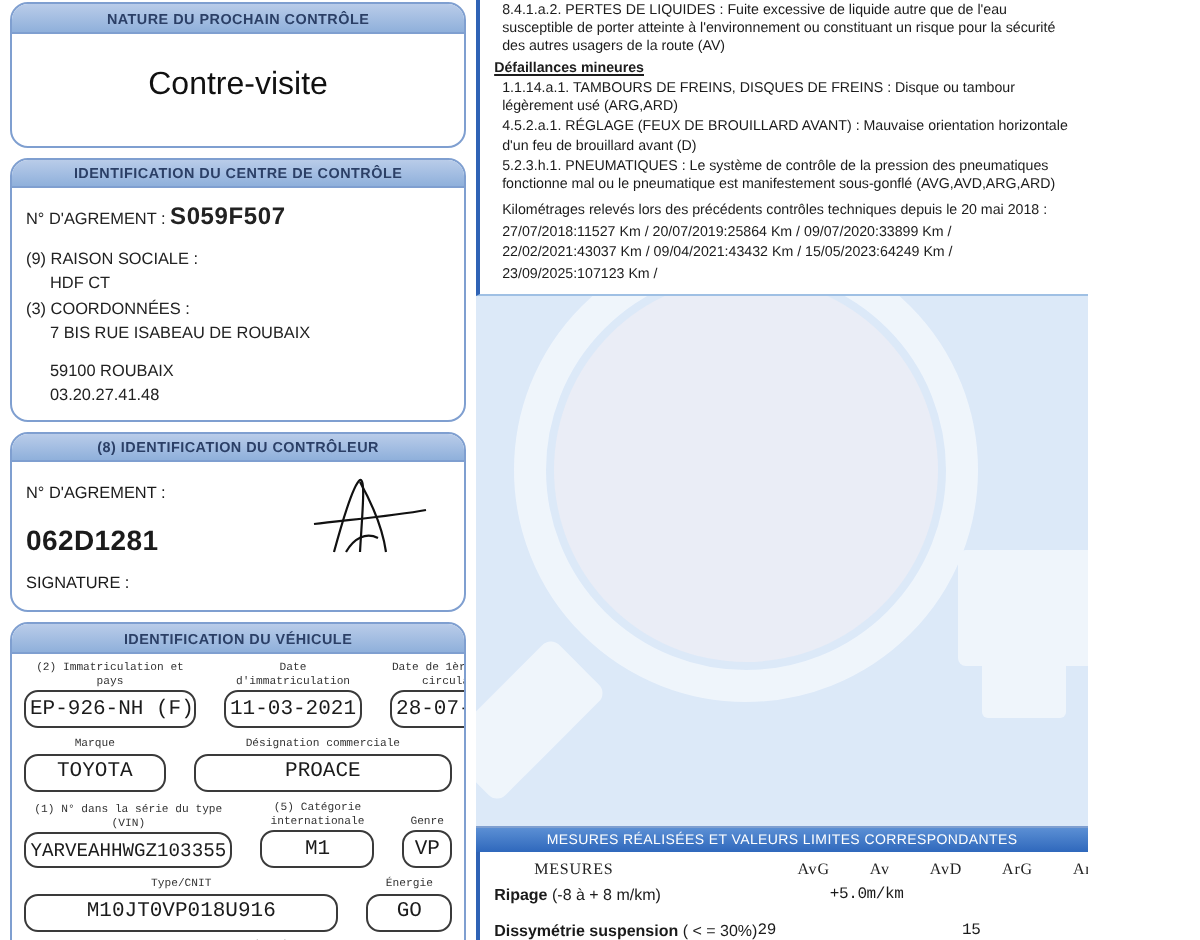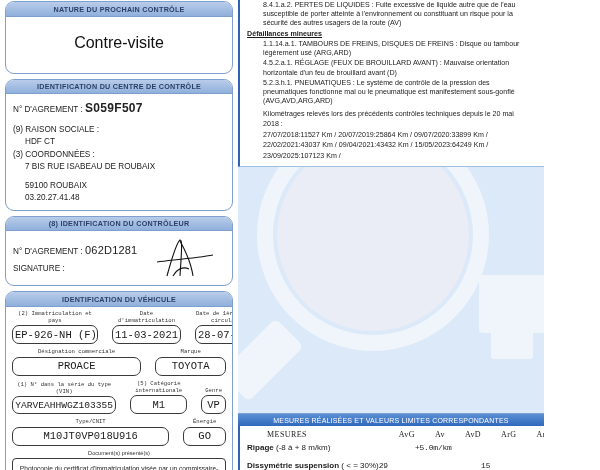--- a/index.html
+++ b/index.html
@@ -46,21 +46,21 @@
   }
 
   .kv{font-size:8.2px;line-height:1.5;color:#222;}
   .kv .big{font-size:12px;font-weight:700;letter-spacing:.3px;margin-top:30px;}
   .kv .ind{padding-left:12px;display:block;}
   .spacer6{height:7px;}
 
   
   .ctrl-row{display:flex;align-items:flex-start;}
   .ctrl-left{flex:1;font-size:8.2px;line-height:2.0;padding-top:3px;}
-  .ctrl-left .num{font-size:11px;font-weight:400;letter-spacing:.2px;}
+  .ctrl-left .num{font-size:14px;font-weight:700;letter-spacing:.2px;}
   .sig{width:72px;height:44px;position:relative;margin-right:6px;}
   .sig svg{position:absolute;inset:0;}
 
   
   .vlabel{font-size:5.6px;text-align:center;color:#333;line-height:1.25;margin-bottom:1.5px;}
   .vbox{
     border:1.1px solid #3a3a3a;border-radius:7px;
     text-align:center;font-size:10.5px;padding:2.5px 2px;
     background:#fff;white-space:nowrap;overflow:hidden;
   }
@@ -83,21 +83,21 @@
     position:relative;
     background:#fff;
     border-left:2px solid #2f63b5;
     border-bottom:1px solid #9fc0e4;
     padding:1px 6px 4px 7px;
     font-size:7.1px;
     line-height:1.3;
     color:#1b1b1b;
     z-index:2;
   }
-  .rtop p{margin:0 16px 1px;}
+  .rtop p{margin:0 4px 1px;}
   .rtop .hdg{font-weight:700;text-decoration:underline;margin:1px 0;}
   .kmhist{margin-top:4px;font-size:7.1px;line-height:1.35;}
 
   .mes-hd{
     position:absolute;left:0;right:0;top:413px;
     background:linear-gradient(#5b8fd4,#2f68bc);
     color:#fff;font-size:7px;text-align:center;letter-spacing:.2px;
     padding:2.5px 0 2px;text-transform:uppercase;z-index:3;
     border-top:1px solid #7f9fd0;
   }
@@ -183,27 +183,27 @@
             <div class="vlabel">Date d'immatriculation</div>
             <div class="vbox">11-03-2021</div>
           </div>
           <div class="vcell" style="width:76px;">
             <div class="vlabel">Date de 1ère mise en circulation</div>
             <div class="vbox">28-07-2017</div>
           </div>
         </div>
 
         <div class="vrow">
+          <div class="vcell" style="width:86px;">
+            <div class="vlabel">Marque</div>
+            <div class="vbox">TOYOTA</div>
+          </div>
           <div class="vcell" style="width:157px;">
             <div class="vlabel">Désignation commerciale</div>
             <div class="vbox">PROACE</div>
-          </div>
-          <div class="vcell" style="width:86px;">
-            <div class="vlabel">Marque</div>
-            <div class="vbox">TOYOTA</div>
           </div>
         </div>
 
         <div class="vrow">
           <div class="vcell" style="width:134px;">
             <div class="vlabel">(1) N° dans la série du type (VIN)</div>
             <div class="vbox" style="font-size:9.6px;">YARVEAHHWGZ103355</div>
           </div>
           <div class="vcell" style="width:73px;">
             <div class="vlabel">(5) Catégorie internationale</div>

